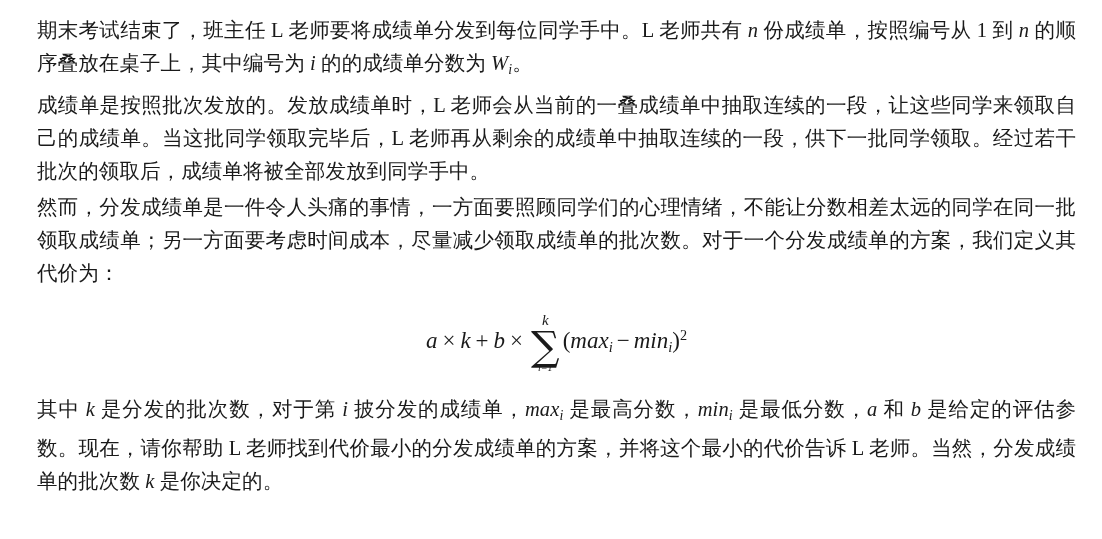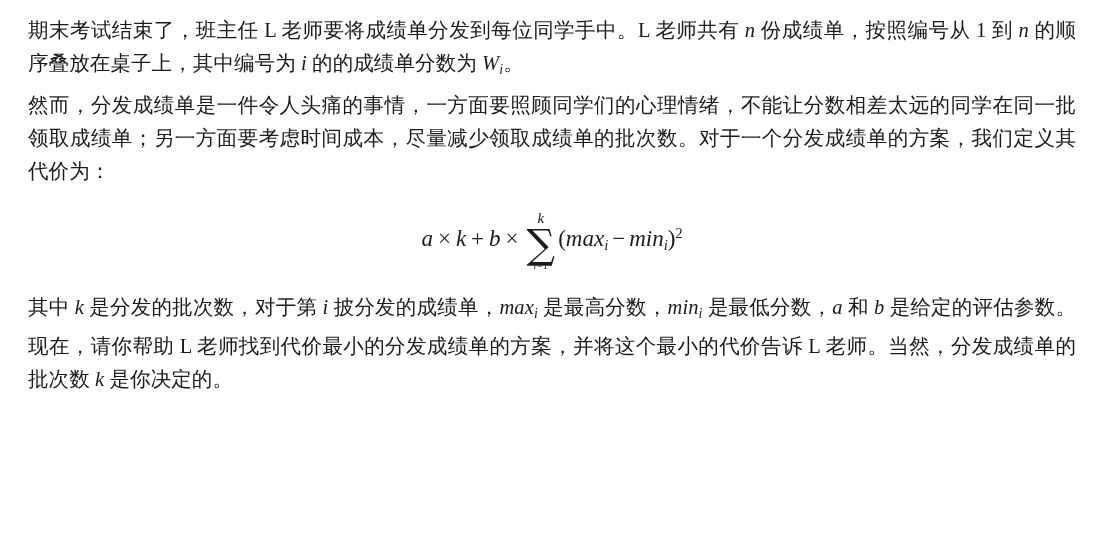--- a/index.html
+++ b/index.html
@@ -11,21 +11,21 @@
     width: 1102px;
     height: 539px;
     font-family: "Liberation Serif", "DejaVu Serif", serif;
     color: #1a1a1a;
     overflow: hidden;
   }
   .page {
     box-sizing: border-box;
     width: 1102px;
     height: 481px;
-    padding: 14px 26px 0 28px;
+    padding: 14px 26px 0 37px;
   }
   .para {
     font-size: 20.5px;
     line-height: 33px;
     text-align: justify;
     text-justify: inter-ideograph;
     margin: 0 0 2px 0;
     letter-spacing: 0.1px;
   }
   .para.p1 { margin-bottom: 3px; }
@@ -103,20 +103,21 @@
   }
   .minus { font-style: normal; padding: 0 4px; }
 </style>
 </head>
 <body>
 
 <div class="page">
 
   <p class="para p1"><span>期末考试结束了，班主任 L 老师要将成绩单分发到每位同学手中。L 老师共有 </span><span class="mi">n</span><span> 份成绩单，按照编号从 </span><span class="mi-up">1</span><span> 到 </span><span class="mi">n</span><span> 的顺序叠放在桌子上，其中编号为 </span><span class="mi">i</span><span> 的的成绩单分数为 </span><span class="mi"><span>W</span><span class="sub">i</span></span><span>。</span></p>
 
+  <p class="para p2"><span>成绩单是按照批次发放的。发放成绩单时，L 老师会从当前的一叠成绩单中抽取连续的一段，让这些同学来领取自己的成绩单。当这批同学领取完毕后，L 老师再从剩余的成绩单中抽取连续的一段，供下一批同学领取。经过若干批次的领取后，成绩单将被全部发放到同学手中。</span></p>
 
   <p class="para p3"><span>然而，分发成绩单是一件令人头痛的事情，一方面要照顾同学们的心理情绪，不能让分数相差太远的同学在同一批领取成绩单；另一方面要考虑时间成本，尽量减少领取成绩单的批次数。对于一个分发成绩单的方案，我们定义其代价为：</span></p>
 
   <div class="formula-block">
     <span class="formula"><span class="f-it">a</span><span class="f-op">×</span><span class="f-it">k</span><span class="f-op">+</span><span class="f-it">b</span><span class="f-op">×</span><span class="sigma-wrap"><span class="sigma-top">k</span><span class="sigma-glyph">∑</span><span class="sigma-bot">i=1</span></span><span class="paren">(</span><span class="f-it">max</span><span class="fsub">i</span><span class="minus">−</span><span class="f-it">min</span><span class="fsub">i</span><span class="paren">)</span><span class="sup2">2</span></span>
   </div>
 
   <p class="para p4"><span>其中 </span><span class="mi">k</span><span> 是分发的批次数，对于第 </span><span class="mi">i</span><span> 披分发的成绩单，</span><span class="mi"><span>max</span><span class="sub">i</span></span><span> 是最高分数，</span><span class="mi"><span>min</span><span class="sub">i</span></span><span> 是最低分数，</span><span class="mi">a</span><span> 和 </span><span class="mi">b</span><span> 是给定的评估参数。现在，请你帮助 L 老师找到代价最小的分发成绩单的方案，并将这个最小的代价告诉 L 老师。当然，分发成绩单的批次数 </span><span class="mi">k</span><span> 是你决定的。</span></p>
 
 </div>

